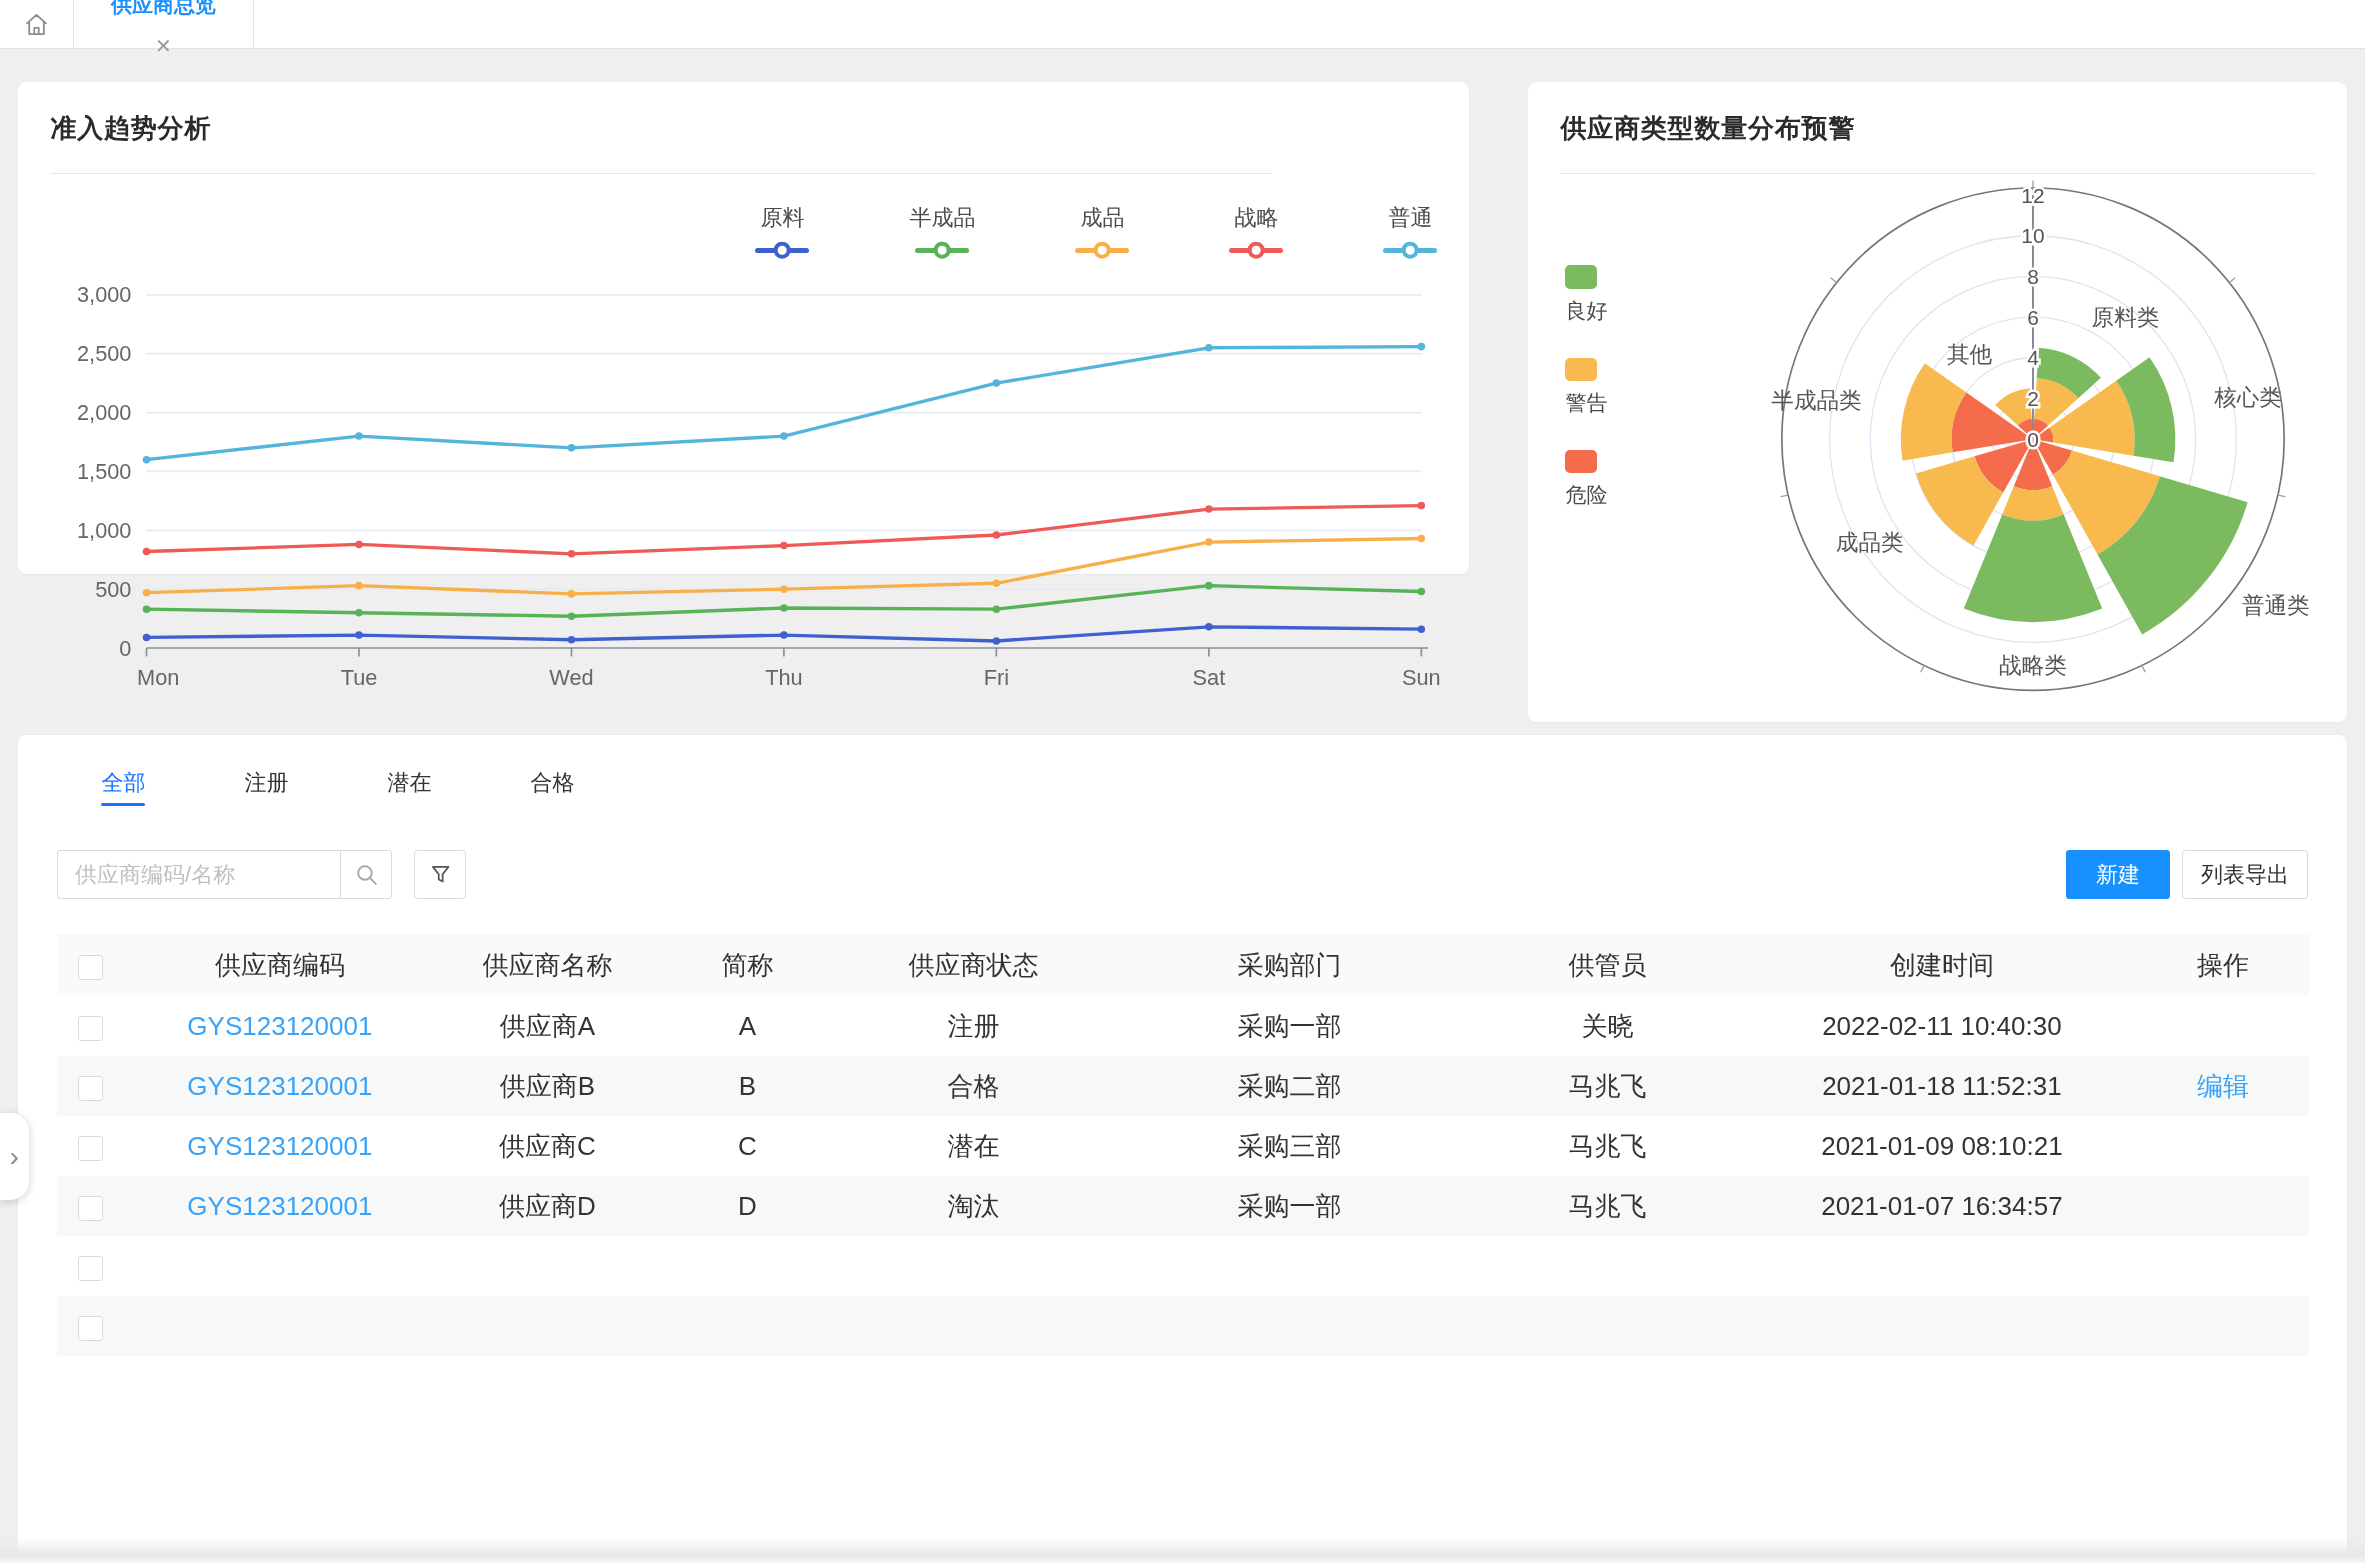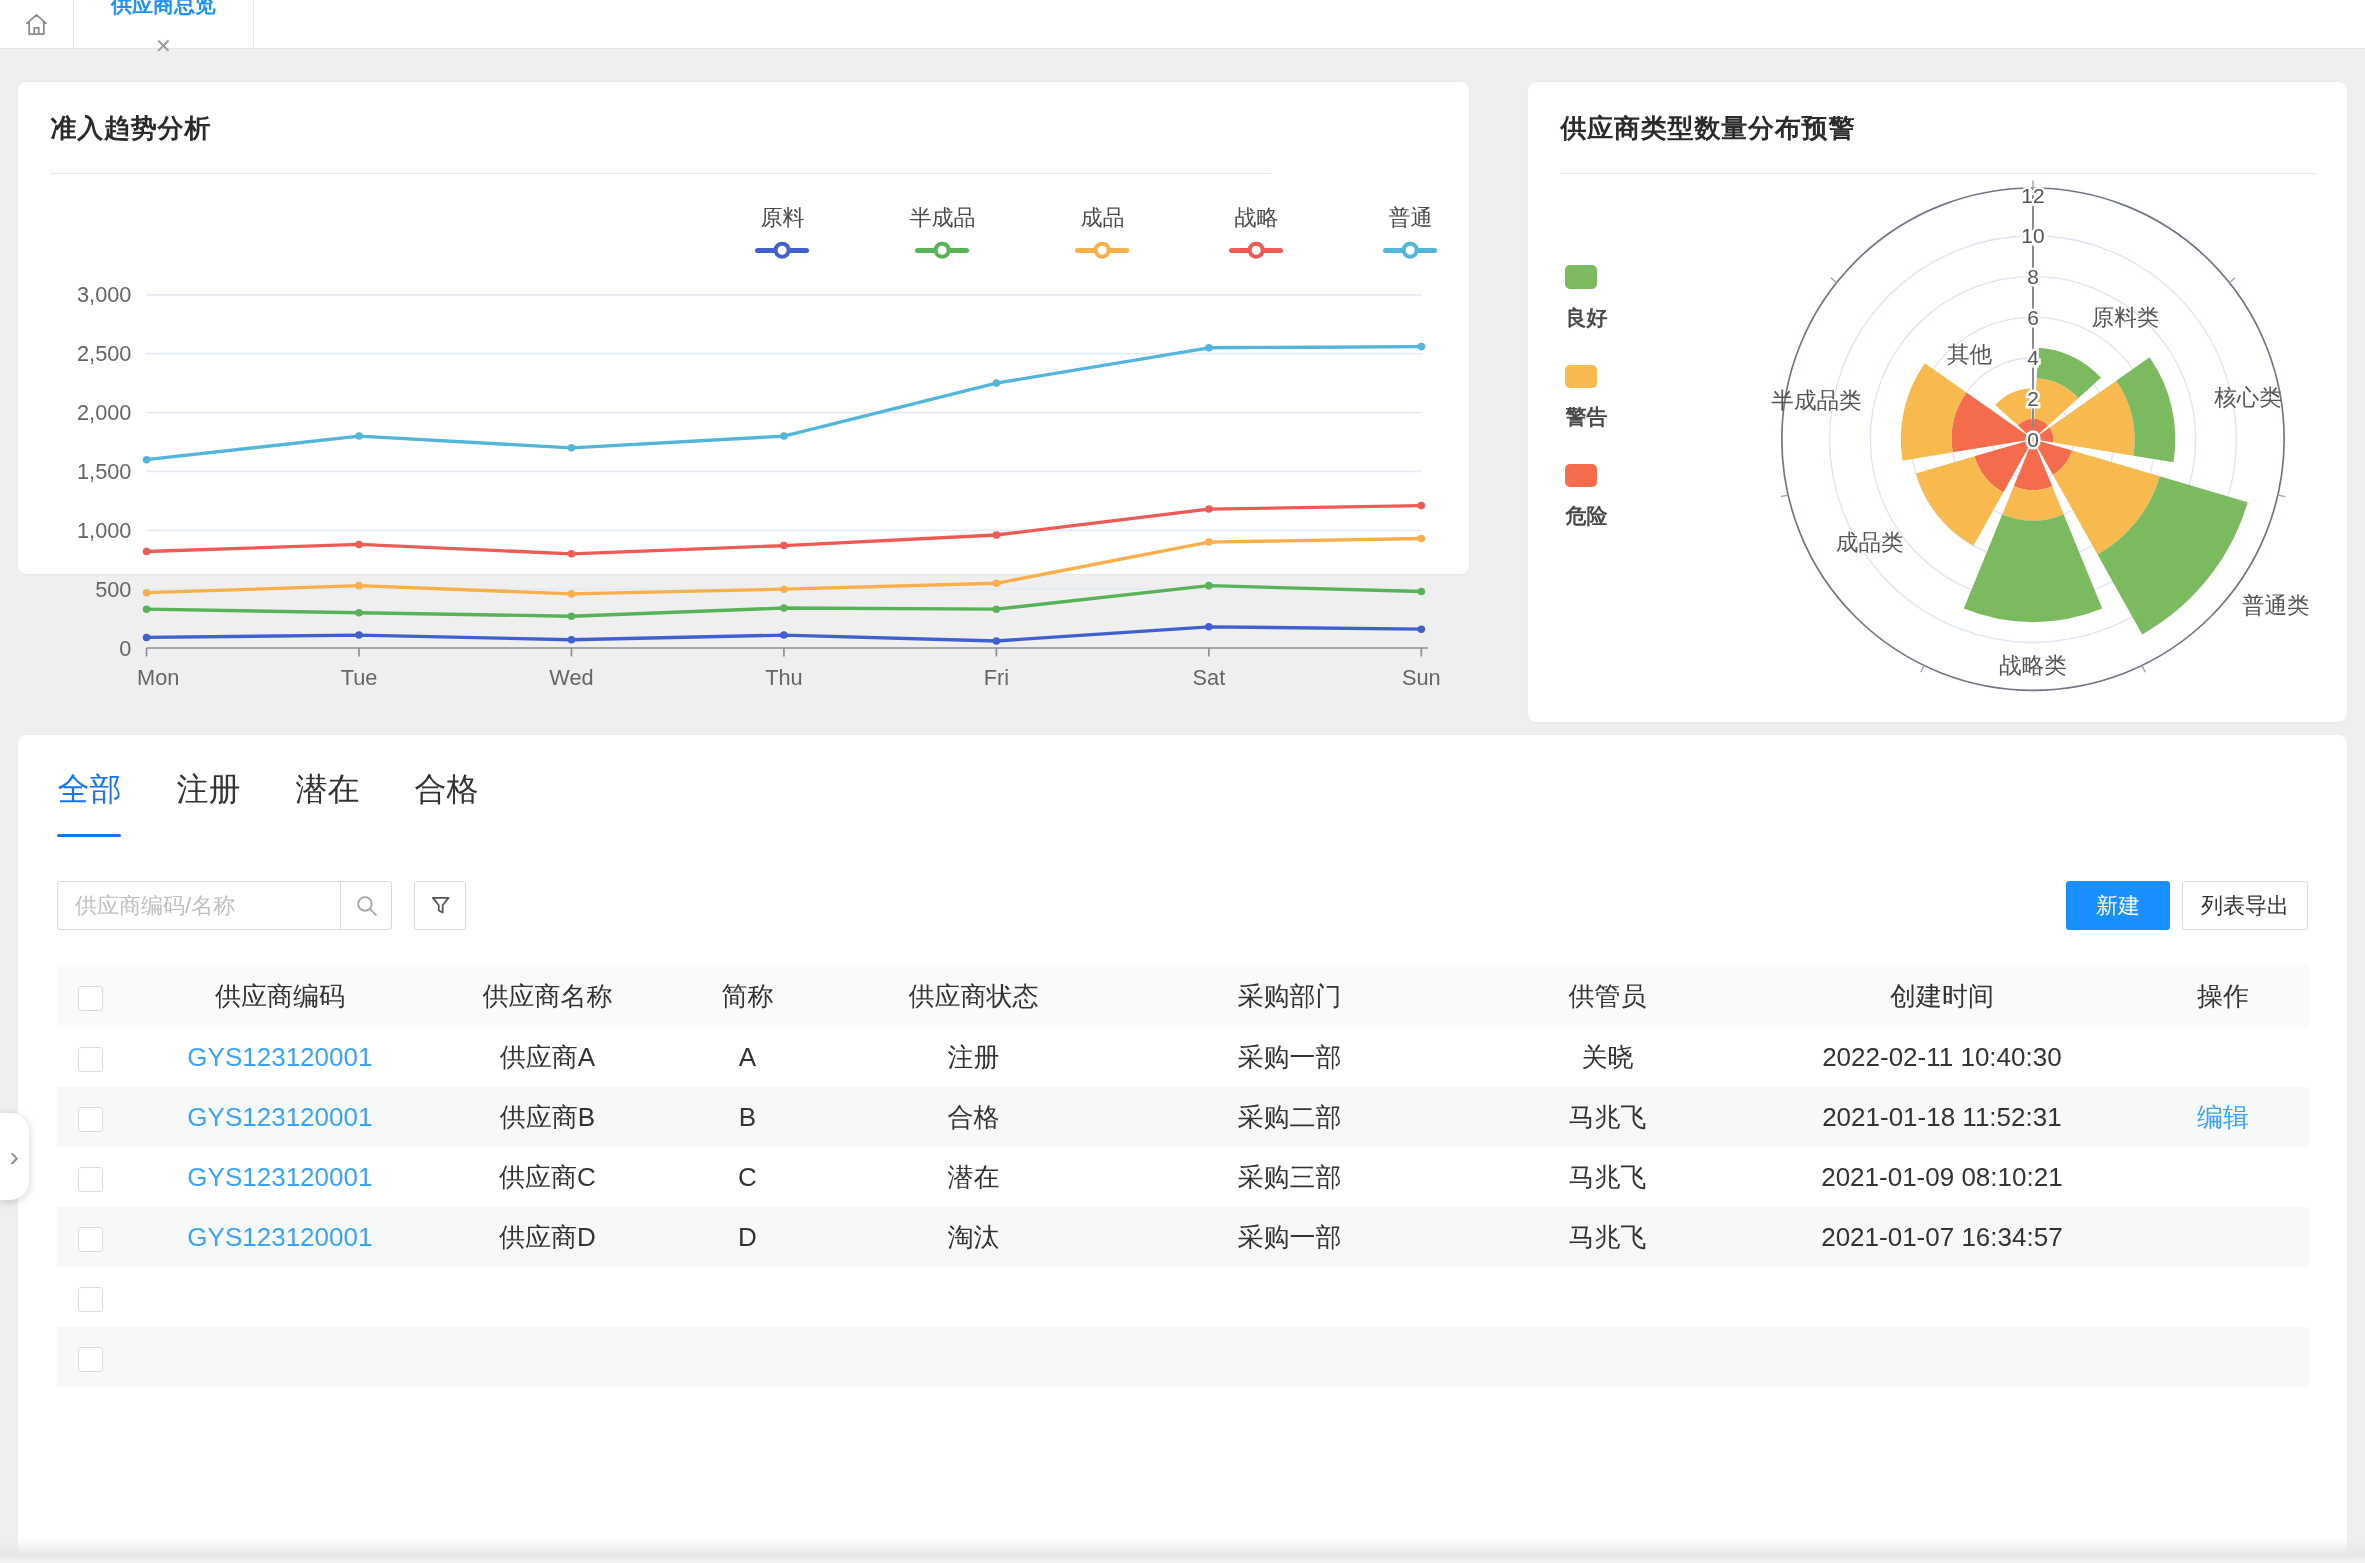--- a/index.html
+++ b/index.html
@@ -27,29 +27,29 @@
   .line-legend { display:flex; justify-content:flex-end; gap:100px; margin:30px 0 5px 126px; }
   .ll-item { display:flex; flex-direction:column; align-items:center; gap:8.4px; cursor:pointer; }
   .ll-label { font-size:22px; color:#4a4a4a; }
   .ll-marker { position:relative; width:54px; height:16.7px; }
   .ll-marker .bar { position:absolute; left:0; top:5.9px; width:54px; height:5px; border-radius:2.5px; }
   .ll-marker .dot { position:absolute; left:50%; top:50%; width:16.7px; height:16.7px; transform:translate(-50%,-50%); border-radius:50%; background:#fff; border-style:solid; border-width:4.2px; }
 
   
   .rose-body { position:relative; height:544px; }
   .rose-legend { position:absolute; left:5px; top:92px; display:flex; flex-direction:column; gap:33px; }
-  .rl-item { display:flex; flex-direction:column; gap:15px; cursor:pointer;font-weight:bold; }
+  .rl-item { display:flex; flex-direction:column; gap:8px; cursor:pointer; }
   .rl-swatch { width:32px; height:23.4px; border-radius:5px; }
   .rl-label { font-size:21px; color:#4a4a4a; }
   .rose-svg { position:absolute; left:0; top:0; }
 
   
   .card-bottom { margin-top:13.4px; width:2329px; height:837px; padding:33px 39px 0 39px; position:relative; }
   .ftabs { display:flex; gap:55px; }
-  .ftab { font-size:32px; color:#333; padding-bottom:25px; position:relative; cursor:pointer; }
+  .ftab { font-size:22px; color:#333; padding-bottom:8px; position:relative; cursor:pointer;margin-left:44px; }
   .ftab.active { color:#1673ff; }
   .ftab.active::after { content:""; position:absolute; left:0; right:0; bottom:0; height:3.3px; border-radius:1.7px; background:#1673ff; }
 
   .toolbar { margin-top:44px; display:flex; align-items:flex-end; }
   .search-group { display:flex; }
   .search-input { width:283px; height:49px; border:1.7px solid #d9d9d9; border-right:none; border-radius:3.3px 0 0 3.3px; padding:0 16.7px; font-size:22px; color:#333; outline:none; background:#fff; }
   .search-input::placeholder { color:#bfbfbf; }
   .search-btn { width:52px; height:49px; border:1.7px solid #d9d9d9; border-radius:0 3.3px 3.3px 0; background:#fff; display:flex; align-items:center; justify-content:center; cursor:pointer; }
   .filter-btn { margin-left:22px; width:52px; height:49px; border:1.7px solid #d9d9d9; border-radius:3.3px; background:#fff; display:flex; align-items:center; justify-content:center; cursor:pointer; }
   .toolbar .spacer { flex:1; }

